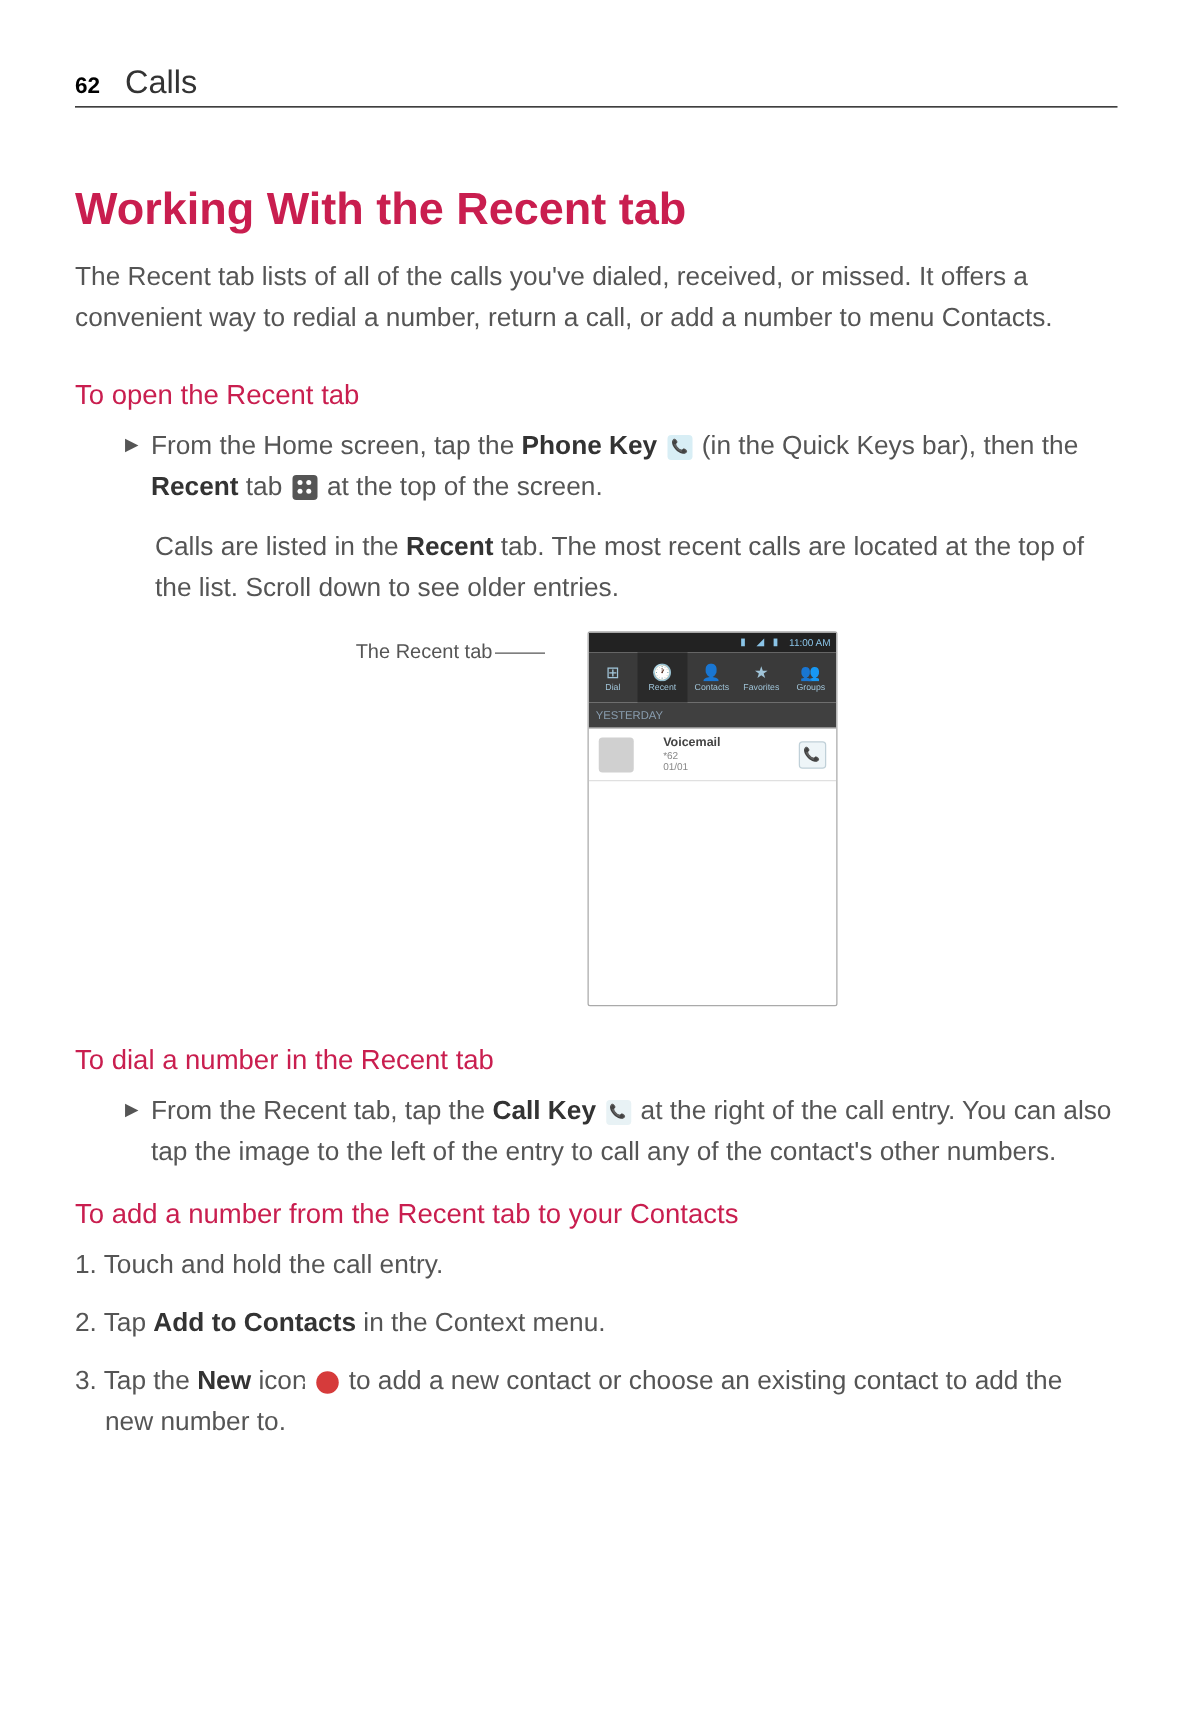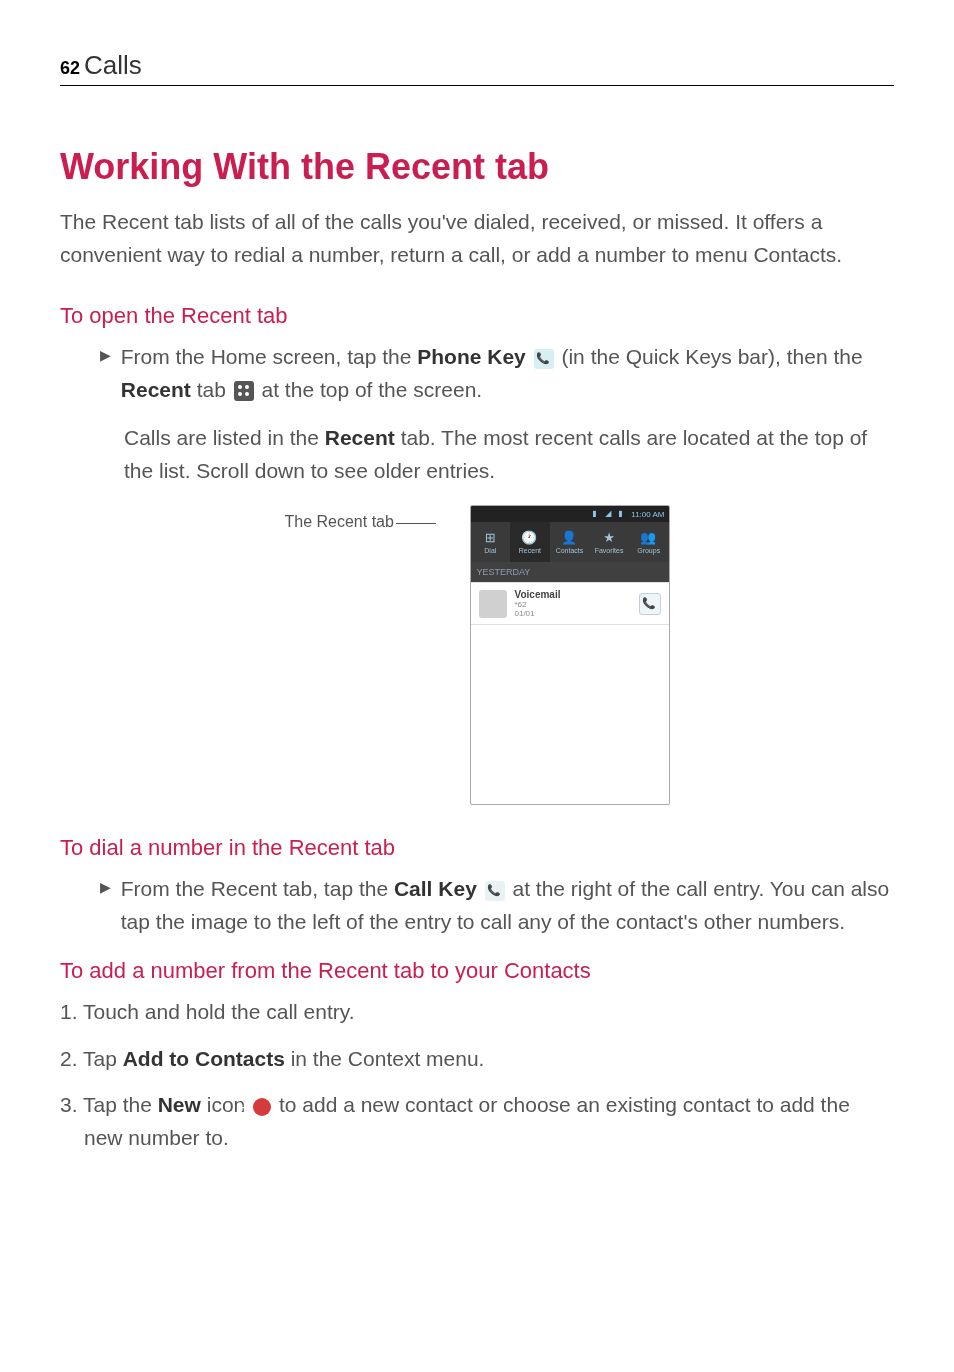--- a/index.html
+++ b/index.html
@@ -12,21 +12,21 @@
       height: 1372px;
       background: #ffffff;
       font-family: Arial, Helvetica, sans-serif;
       color: #4a4a4a;
       padding: 50px 60px 60px 60px;
       position: relative;
     }
     .page-header {
       display: flex;
       align-items: baseline;
-      gap: 4px;
+      gap: 20px;
       border-bottom: 1.5px solid #000;
       padding-bottom: 4px;
       margin-bottom: 60px;
     }
     .page-number {
       font-size: 18px;
       font-weight: bold;
       color: #000;
     }
     .page-section {
@@ -226,21 +226,21 @@
       color: #8a9eb0;
       padding: 5px 6px;
       background: #404040;
       border-bottom: 1px solid #e0e0e0;
     }
     .phone-entry {
       display: flex;
       align-items: center;
       padding: 6px 8px;
       border-bottom: 1px solid #e0e0e0;
-      gap: 8px;
+      gap: 24px;
     }
     .entry-avatar {
       width: 28px;
       height: 28px;
       background: #d0d0d0;
       border-radius: 3px;
     }
     .entry-info {
       flex: 1;
       display: flex;

